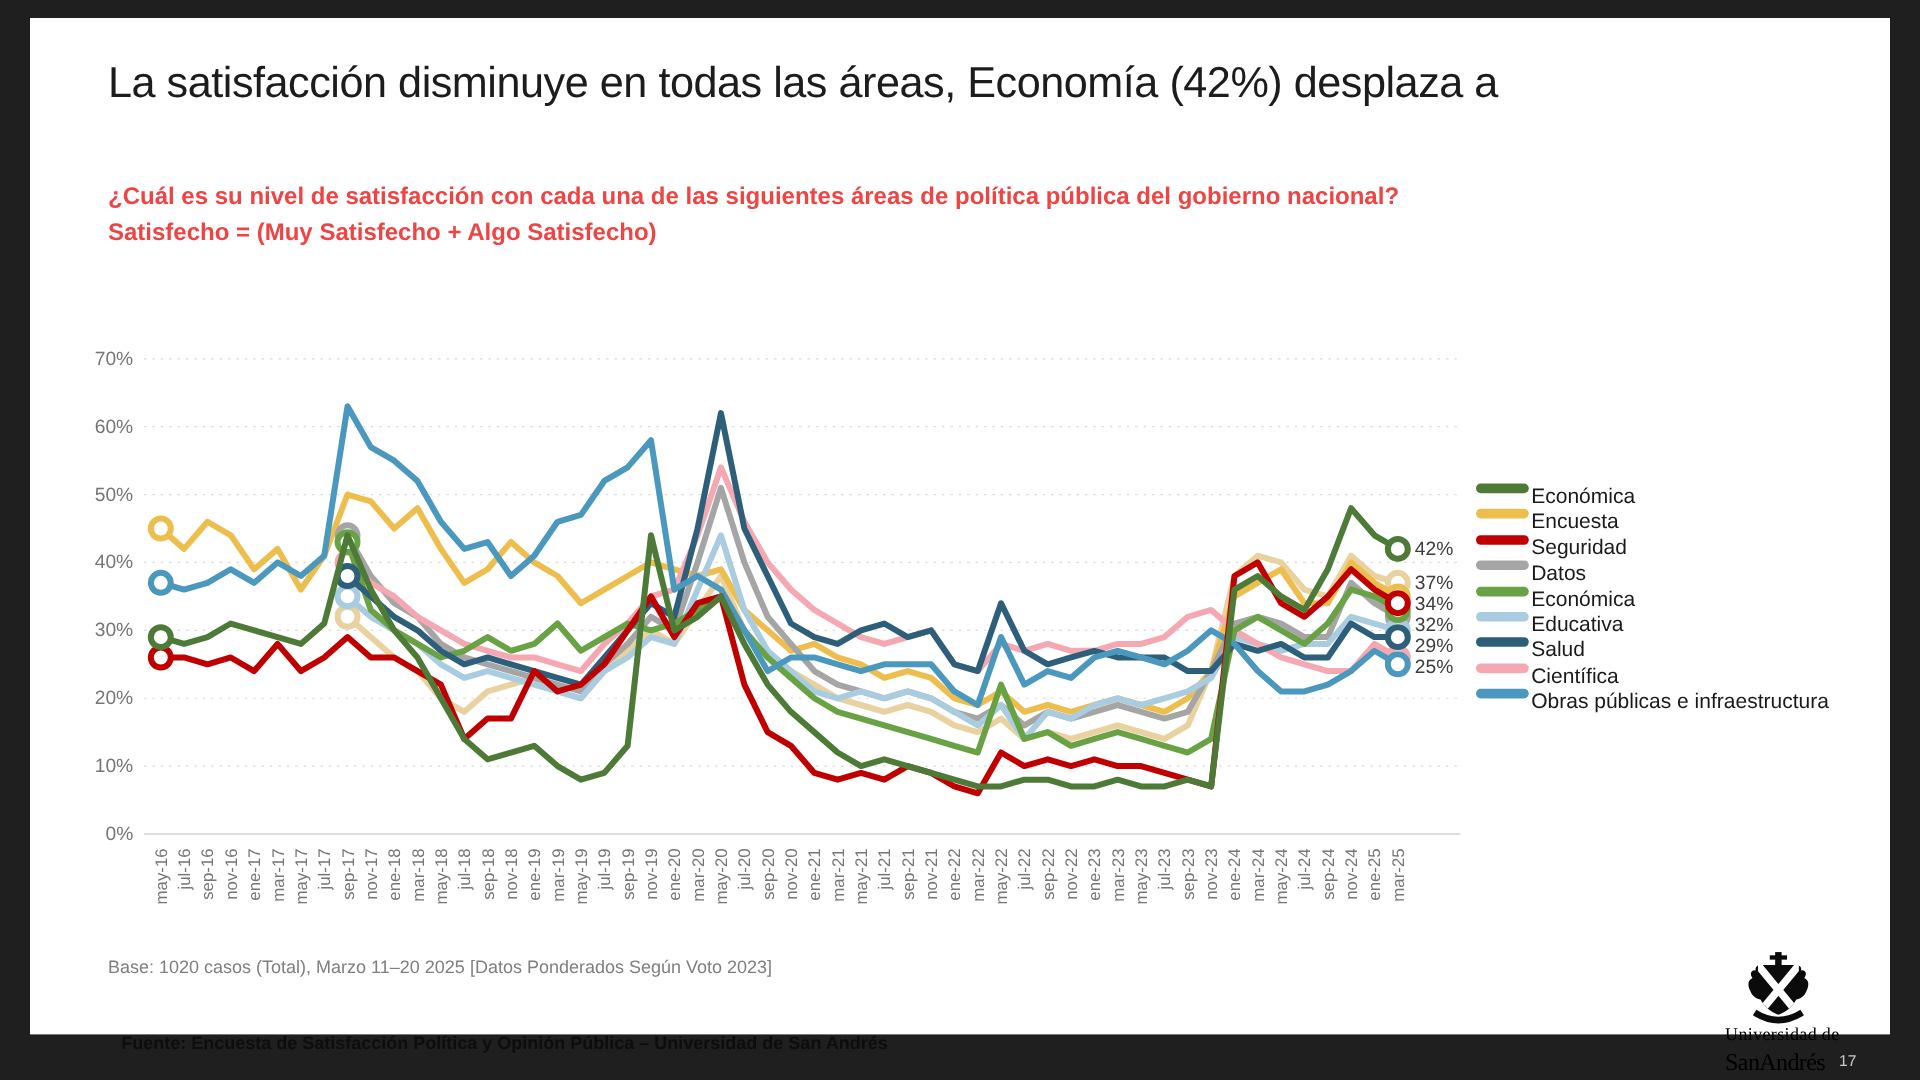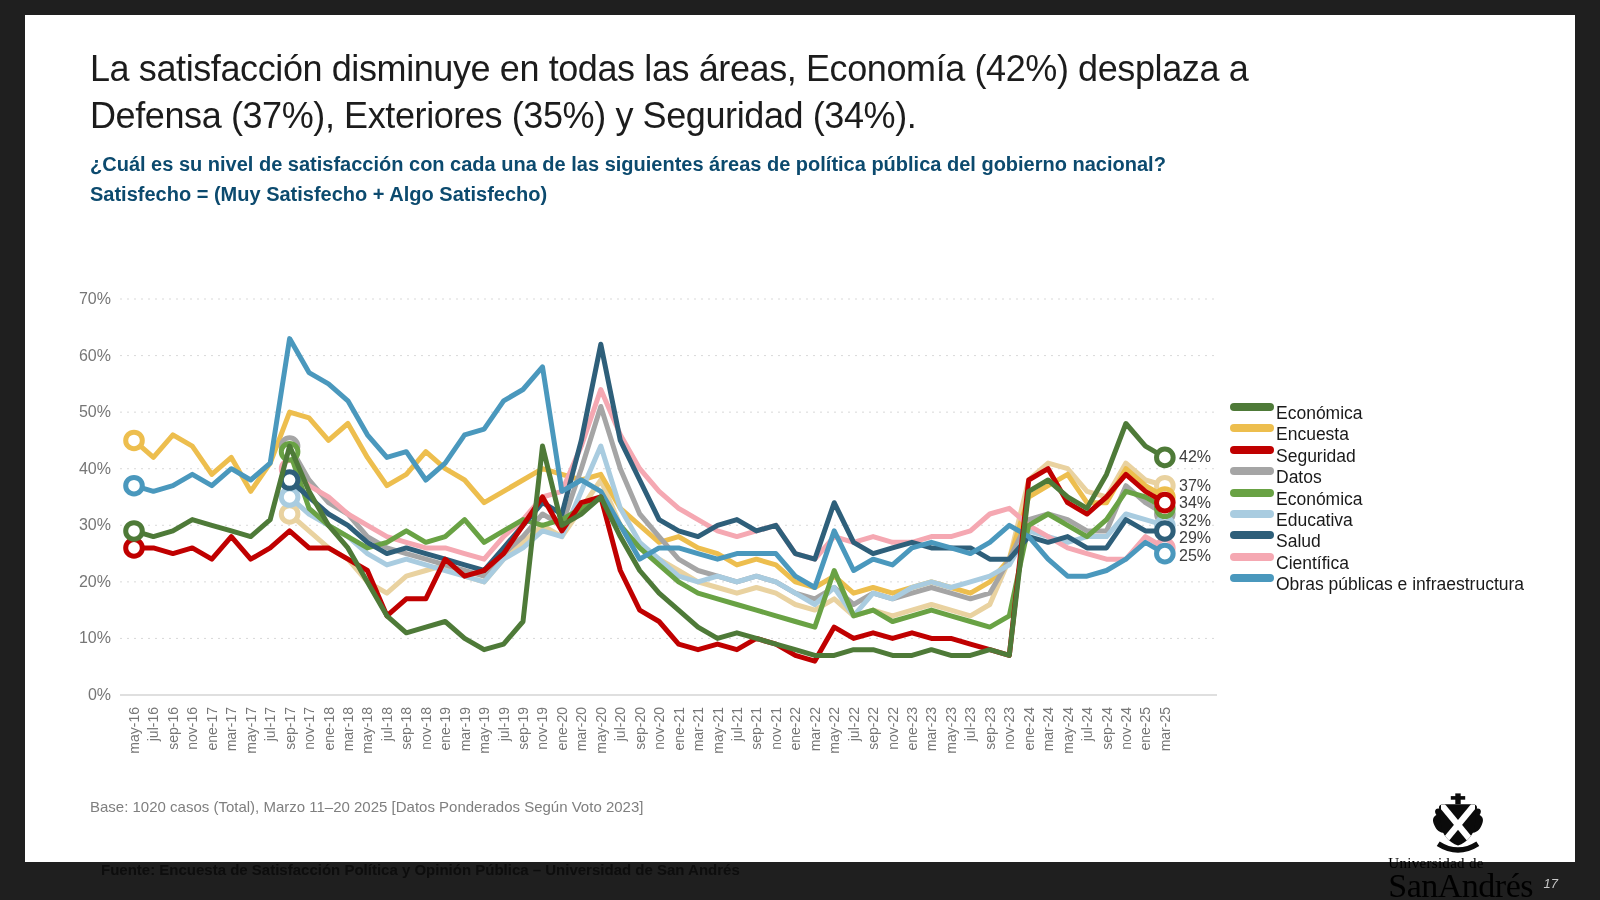--- a/index.html
+++ b/index.html
@@ -4,32 +4,32 @@
 <style>
   * { margin:0; padding:0; box-sizing:border-box; }
   html,body { width:1600px; height:900px; overflow:hidden; background:#1f1f1f;
               font-family:"Liberation Sans", sans-serif; }
   #frame { position:absolute; inset:0; background:#1f1f1f; }
   #panel { position:absolute; left:25px; top:15px; width:1550px; height:847px; background:#ffffff; }
   #chart-svg { position:absolute; left:0; top:0; }
   .title-block { position:absolute; left:65px; top:30px; width:1420px; }
   .title-line { font-size:36px; font-weight:400; color:#1c1c1c; line-height:47px; letter-spacing:-0.4px; }
   .subtitle-block { position:absolute; left:65px; top:134px; width:1420px; }
-  .subtitle-line { font-size:20px; font-weight:700; color:#0c4a6e; line-height:30px; }
+  .subtitle-line { font-size:20px; font-weight:700; color:#ef4444; line-height:30px; }
   #legend { position:absolute; left:1205px; top:388px; }
   .legend-item { display:flex; align-items:flex-start; height:21.4px; white-space:nowrap; }
   .legend-swatch { width:44px; height:8px; border-radius:4px; flex:0 0 auto; }
   .legend-label { font-size:17.5px; color:#1a1a1a; margin-left:2px; }
   #base-note { position:absolute; left:65px; top:783px; font-size:15px; color:#7f7f7f; }
   #source-note { position:absolute; left:76px; top:809px; font-size:15px; font-weight:700; color:#0d0d0d;margin-top:37px; }
   #logo { position:absolute; right:42px; top:778px; display:flex; align-items:center;flex-direction:column; }
   #logo-text { margin-left:6px; font-family:"Liberation Serif", serif; color:#000; }
   #logo-line1 { font-size:15px; letter-spacing:0.3px; }
-  #logo-line2 { font-size:34px; line-height:28px; letter-spacing:-0.5px; }
-  #page-number { position:absolute; right:42px; bottom:9px; color:#c9c9c9; font-size:13px;font-style:italic; }
+  #logo-line2 { font-size:20px; line-height:28px; letter-spacing:-0.5px; }
+  #page-number { position:absolute; right:53px; bottom:9px; color:#c9c9c9; font-size:13px; }
 </style>
 </head>
 <body>
 
 <div id="frame">
   <div id="panel">
 
     <svg id="chart-svg" width="1550" height="847">
         <line x1="95" y1="680" x2="1192" y2="680" stroke-width="1" stroke="#bfbfbf"></line>
         <text x="86" y="685" text-anchor="end" font-size="16" fill="#767676">0%</text>
@@ -134,21 +134,20 @@
         <text x="1154" y="447.406" font-size="16" fill="#3d3d3d">42%</text>
         <text x="1154" y="475.69100000000003" font-size="16" fill="#3d3d3d">37%</text>
         <text x="1154" y="493.19100000000003" font-size="16" fill="#3d3d3d">34%</text>
         <text x="1154" y="510.69100000000003" font-size="16" fill="#3d3d3d">32%</text>
         <text x="1154" y="528.191" font-size="16" fill="#3d3d3d">29%</text>
         <text x="1154" y="545.691" font-size="16" fill="#3d3d3d">25%</text>
       </svg>
 
     <div class="title-block">
       <div class="title-line">La satisfacción disminuye en todas las áreas, Economía (42%) desplaza a</div>
-      <div class="title-line">Defensa (37%), Exteriores (35%) y Seguridad (34%).</div>
     </div>
 
     <div class="subtitle-block">
       <div class="subtitle-line">¿Cuál es su nivel de satisfacción con cada una de las siguientes áreas de política pública del gobierno nacional?</div>
       <div class="subtitle-line">Satisfecho = (Muy Satisfecho + Algo Satisfecho)</div>
     </div>
 
     <div id="legend">
         <div class="legend-item">
           <span class="legend-swatch" style="background: rgb(78, 122, 56);"></span>

